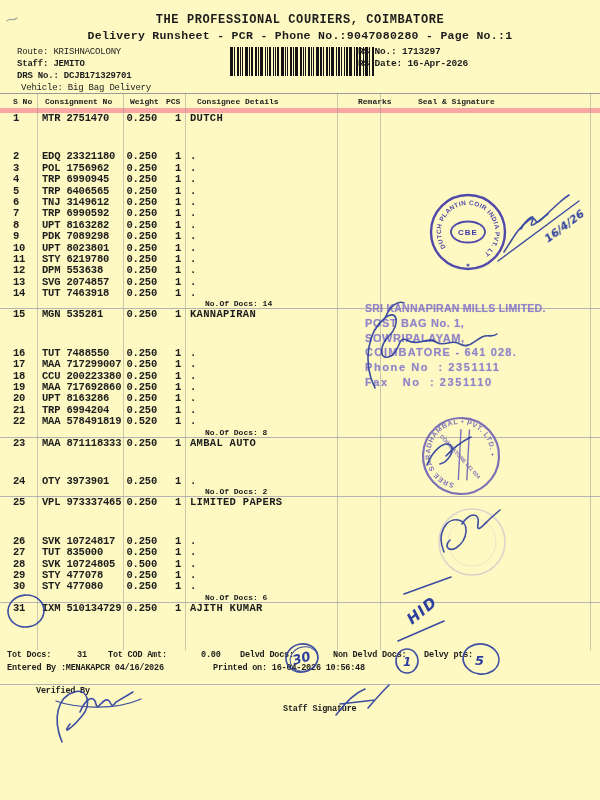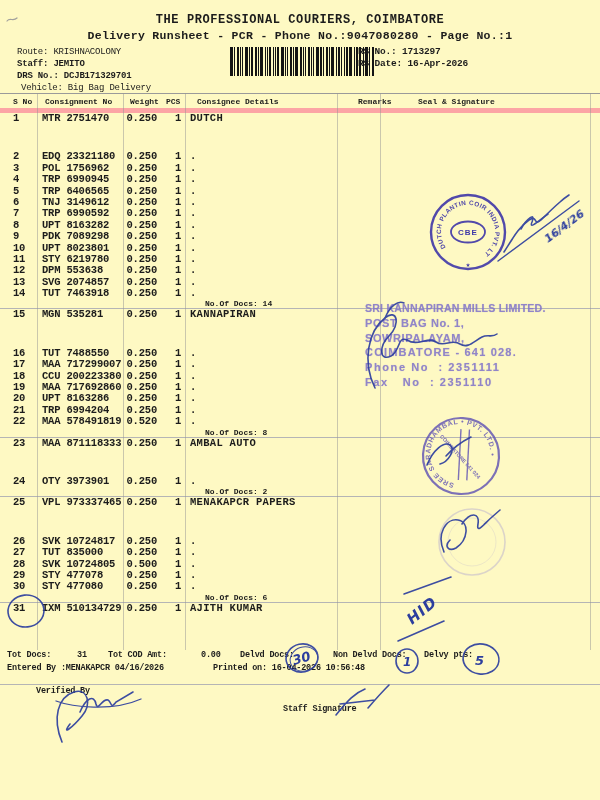--- a/index.html
+++ b/index.html
@@ -299,21 +299,21 @@
             <span class="c5">.</span>
           </div>
           <div class="note">No.Of Docs: 2</div>
         </div>
         <div class="grp">
           <div class="row">
             <span class="c1">25</span>
             <span class="c2">VPL 973337465</span>
             <span class="c3">0.250</span>
             <span class="c4">1</span>
-            <span class="c5">MENAKAPCR PAPERS</span>
+            <span class="c5">LIMITED PAPERS</span>
           </div>
           <div class="gap"></div>
           <div class="row">
             <span class="c1">26</span>
             <span class="c2">SVK 10724817</span>
             <span class="c3">0.250</span>
             <span class="c4">1</span>
             <span class="c5">.</span>
           </div>
           <div class="row">

